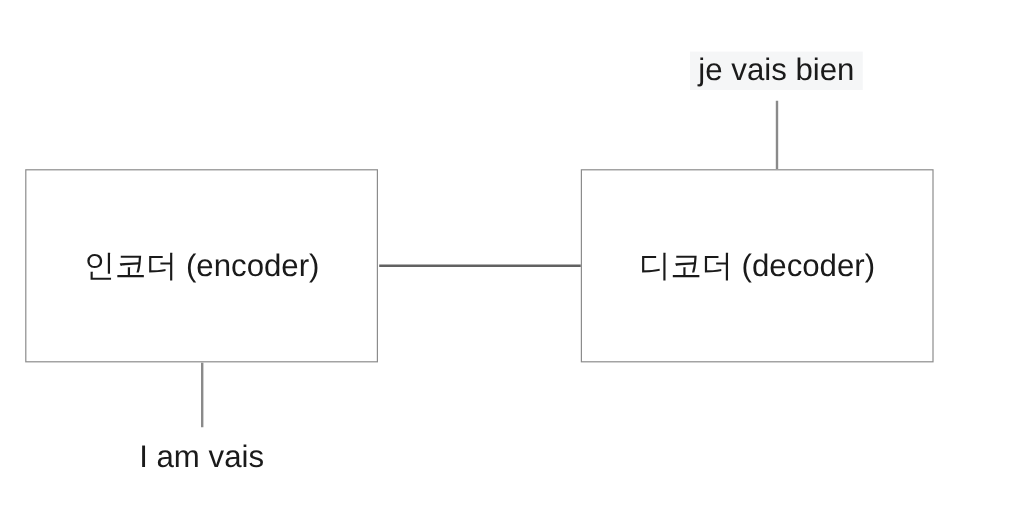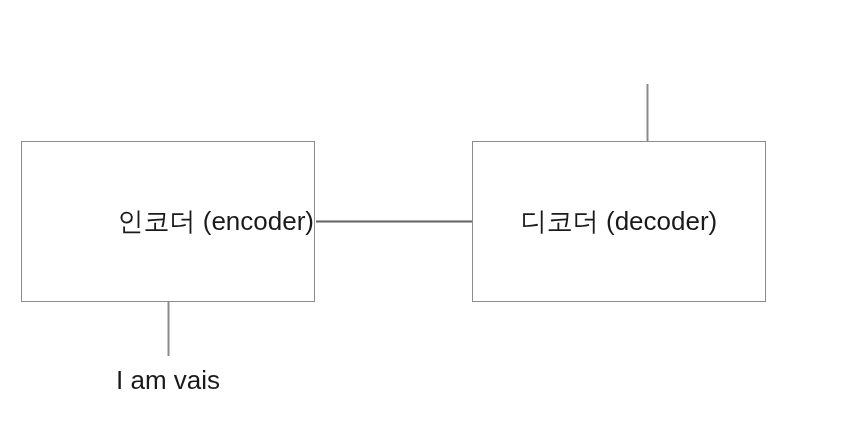--- a/index.html
+++ b/index.html
@@ -26,24 +26,23 @@
     justify-content: center;
     font-size: 26px;
     line-height: 1.15;
     white-space: nowrap;
   }
   .encoder-box {
     left: 21px;
     top: 141px;
     width: 294px;
     height: 161px;
-    justify-content: flex-end;
   }
   .decoder-box {
-    left: 472px;
+    left: 484px;
     top: 141px;
     width: 294px;
     height: 161px;
   }
   .connectors {
     position: absolute;
     left: 0;
     top: 0;
     width: 847px;
     height: 423px;
@@ -83,16 +82,17 @@
   </svg>
 
   <div class="node-box encoder-box">
     <span>인코더 (encoder)</span>
   </div>
 
   <div class="node-box decoder-box">
     <span>디코더 (decoder)</span>
   </div>
 
+  <div class="text-label output-label">je vais bien</div>
 
   <div class="text-label input-label">I am vais</div>
 
 </div>
 
 </body></html>

